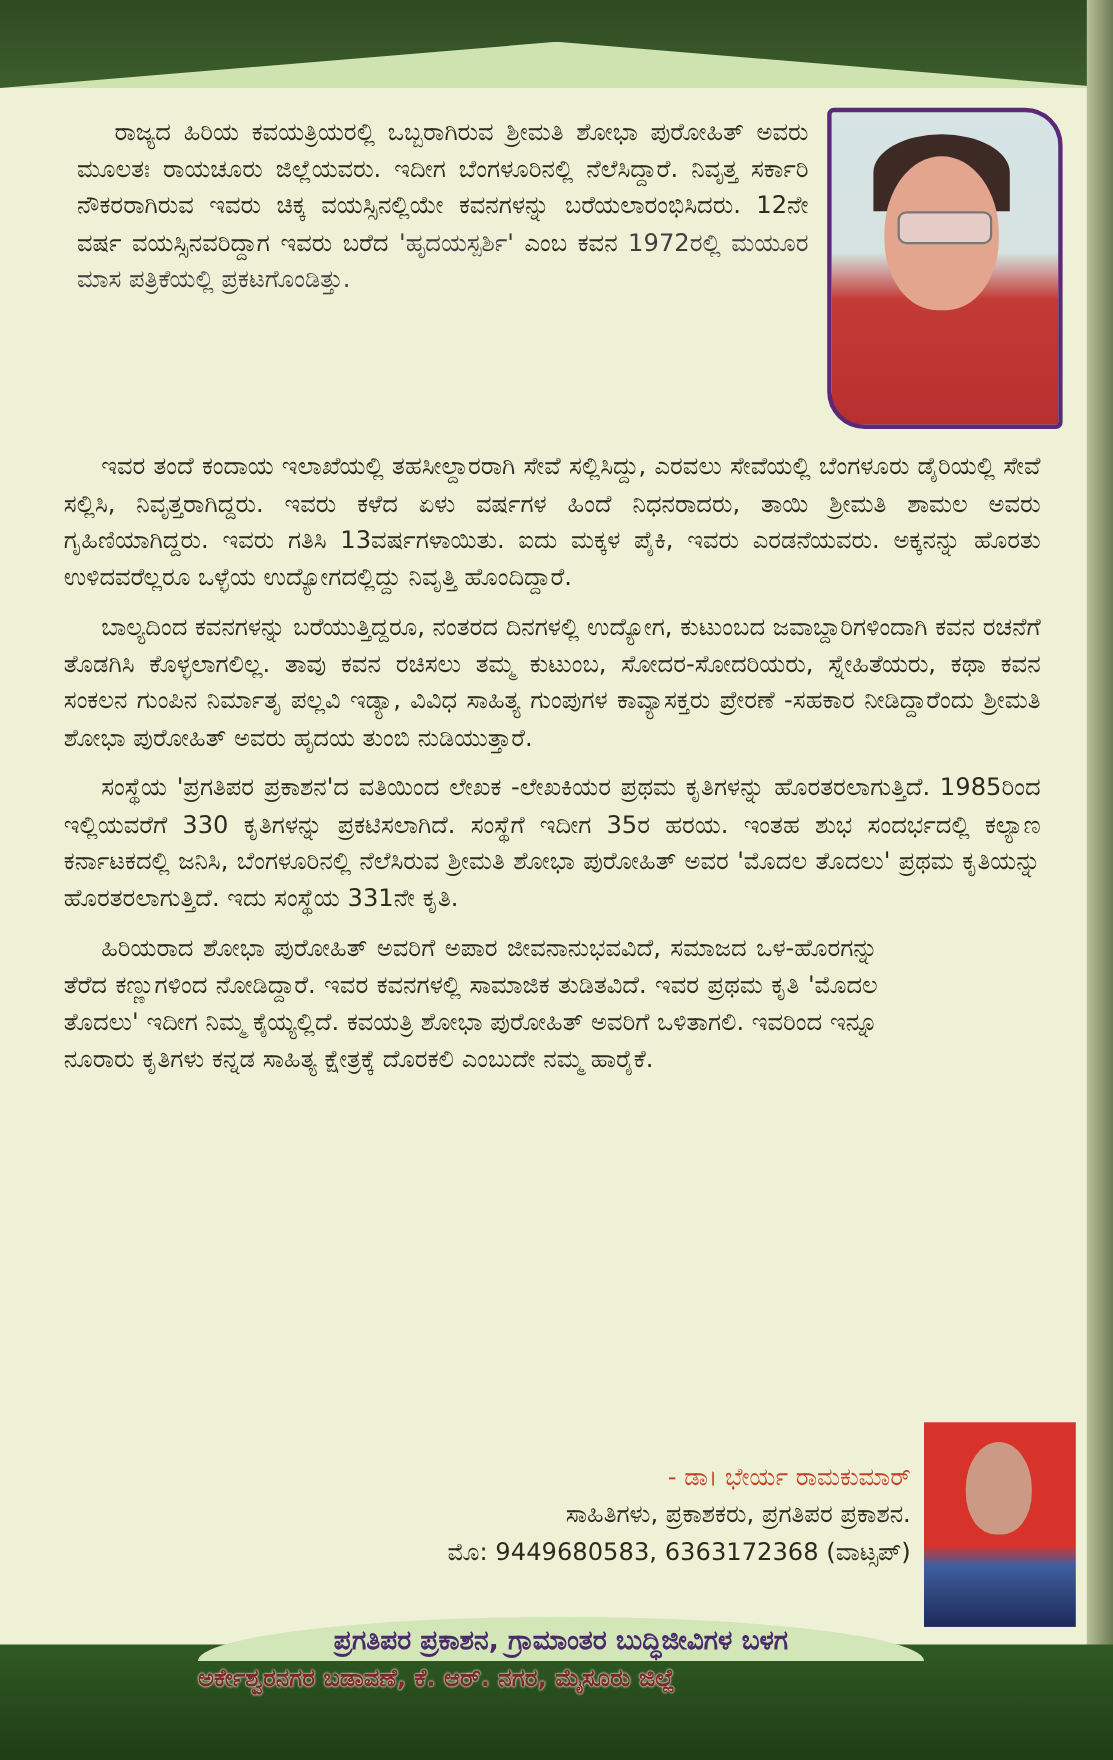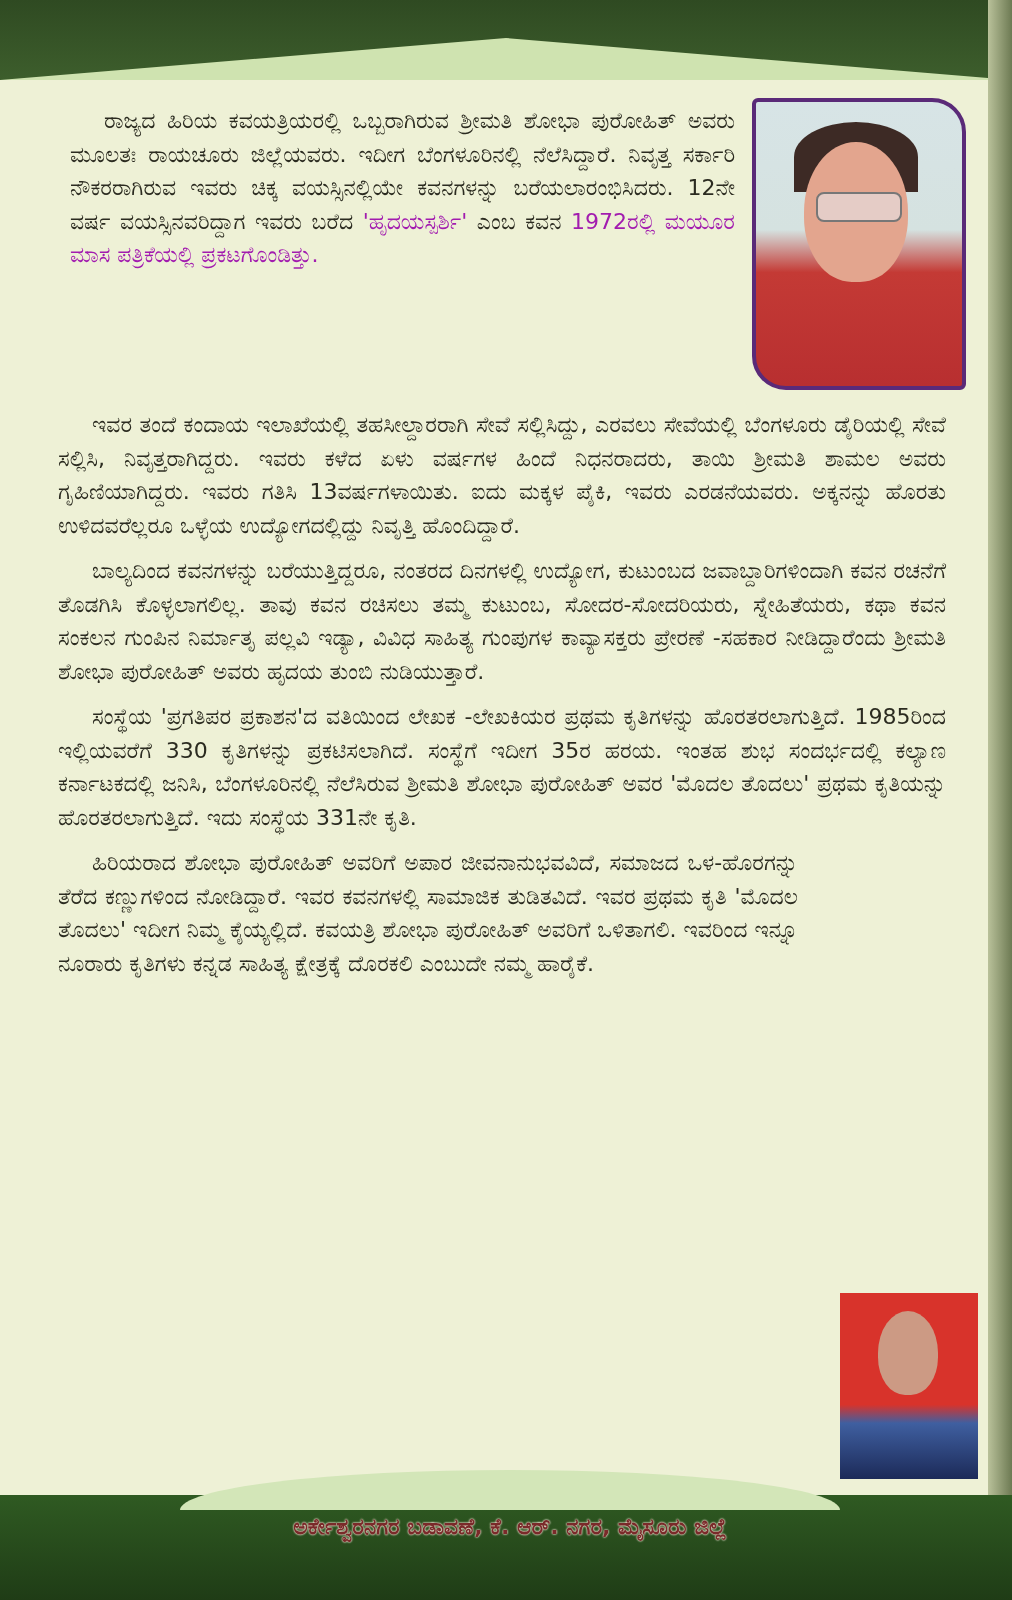--- a/index.html
+++ b/index.html
@@ -32,21 +32,21 @@
   }
   .right-edge {
     position: absolute; right: 0; top: 0; width: 24px; height: 1600px;
     background: linear-gradient(90deg, #b9c19a, #6d7a53);
   }
   .text {
     position: absolute; color: #2b2b20;
     font-size: 22px; line-height: 33.5px; text-align: justify;
   }
   .para { margin: 0 0 12px 0; text-indent: 34px; }
-  .accent { color: #a21caf; }
+  .accent { color: #404040; }
   .photo-author {
     position: absolute; left: 752px; top: 98px; width: 206px; height: 284px;
     border: 4px solid #5a2a78; border-radius: 6px 34px 6px 34px;
     background: linear-gradient(180deg, #d7e4e6 0%, #d5e2e0 45%, #c43a35 60%, #b82f30 100%);
     overflow: hidden;
   }
   .face {
     position: absolute; left: 48px; top: 40px; width: 104px; height: 140px;
     border-radius: 50% 50% 46% 46%; background: #e3a58e;
   }
@@ -70,21 +70,21 @@
   .signature {
     position: absolute; left: 400px; top: 1327px; width: 428px; text-align: right;
     font-size: 22px; line-height: 34px; color: #2b2b20;
   }
   .sig-name { color: #c2452a; }
   .footer-1 {
     position: absolute; left: 180px; top: 1477px; width: 660px; text-align: center;
     font-size: 24px; color: #4a2a6a; font-weight: bold;
   }
   .footer-2 {
-    position: absolute; left: 180px; top: 1514px; width: 660px; text-align: center;
+    position: absolute; left: 180px; top: 1514px; width: 660px; 
     font-size: 22px; color: #7a2a2a; font-weight: bold;
     text-shadow: 0 0 2px #f5e9d8, 0 0 2px #f5e9d8;
   }
 </style>
 </head>
 <body>
 
 <div class="cover">
   <div class="top-band"></div>
   <div class="top-wedge"></div>
@@ -100,21 +100,27 @@
     <p class="para"><span>ರಾಜ್ಯದ ಹಿರಿಯ ಕವಯತ್ರಿಯರಲ್ಲಿ ಒಬ್ಬರಾಗಿರುವ ಶ್ರೀಮತಿ ಶೋಭಾ ಪುರೋಹಿತ್ ಅವರು ಮೂಲತಃ ರಾಯಚೂರು ಜಿಲ್ಲೆಯವರು. ಇದೀಗ ಬೆಂಗಳೂರಿನಲ್ಲಿ ನೆಲೆಸಿದ್ದಾರೆ. ನಿವೃತ್ತ ಸರ್ಕಾರಿ ನೌಕರರಾಗಿರುವ ಇವರು ಚಿಕ್ಕ ವಯಸ್ಸಿನಲ್ಲಿಯೇ ಕವನಗಳನ್ನು ಬರೆಯಲಾರಂಭಿಸಿದರು. 12ನೇ ವರ್ಷ ವಯಸ್ಸಿನವರಿದ್ದಾಗ ಇವರು ಬರೆದ </span><span class="accent">'ಹೃದಯಸ್ಪರ್ಶಿ'</span><span> ಎಂಬ ಕವನ </span><span class="accent">1972ರಲ್ಲಿ ಮಯೂರ ಮಾಸ ಪತ್ರಿಕೆಯಲ್ಲಿ ಪ್ರಕಟಗೊಂಡಿತ್ತು.</span></p>
   </div>
 
   <div class="text" style="left:58px; top:408px; width:888px;">
     <p class="para">ಇವರ ತಂದೆ ಕಂದಾಯ ಇಲಾಖೆಯಲ್ಲಿ ತಹಸೀಲ್ದಾರರಾಗಿ ಸೇವೆ ಸಲ್ಲಿಸಿದ್ದು, ಎರವಲು ಸೇವೆಯಲ್ಲಿ ಬೆಂಗಳೂರು ಡೈರಿಯಲ್ಲಿ ಸೇವೆ ಸಲ್ಲಿಸಿ, ನಿವೃತ್ತರಾಗಿದ್ದರು. ಇವರು ಕಳೆದ ಏಳು ವರ್ಷಗಳ ಹಿಂದೆ ನಿಧನರಾದರು, ತಾಯಿ ಶ್ರೀಮತಿ ಶಾಮಲ ಅವರು ಗೃಹಿಣಿಯಾಗಿದ್ದರು. ಇವರು ಗತಿಸಿ 13ವರ್ಷಗಳಾಯಿತು. ಐದು ಮಕ್ಕಳ ಪೈಕಿ, ಇವರು ಎರಡನೆಯವರು. ಅಕ್ಕನನ್ನು ಹೊರತು ಉಳಿದವರೆಲ್ಲರೂ ಒಳ್ಳೆಯ ಉದ್ಯೋಗದಲ್ಲಿದ್ದು ನಿವೃತ್ತಿ ಹೊಂದಿದ್ದಾರೆ.</p>
     <p class="para">ಬಾಲ್ಯದಿಂದ ಕವನಗಳನ್ನು ಬರೆಯುತ್ತಿದ್ದರೂ, ನಂತರದ ದಿನಗಳಲ್ಲಿ ಉದ್ಯೋಗ, ಕುಟುಂಬದ ಜವಾಬ್ದಾರಿಗಳಿಂದಾಗಿ ಕವನ ರಚನೆಗೆ ತೊಡಗಿಸಿ ಕೊಳ್ಳಲಾಗಲಿಲ್ಲ. ತಾವು ಕವನ ರಚಿಸಲು ತಮ್ಮ ಕುಟುಂಬ, ಸೋದರ-ಸೋದರಿಯರು, ಸ್ನೇಹಿತೆಯರು, ಕಥಾ ಕವನ ಸಂಕಲನ ಗುಂಪಿನ ನಿರ್ಮಾತೃ ಪಲ್ಲವಿ ಇಡ್ಯಾ, ವಿವಿಧ ಸಾಹಿತ್ಯ ಗುಂಪುಗಳ ಕಾವ್ಯಾಸಕ್ತರು ಪ್ರೇರಣೆ -ಸಹಕಾರ ನೀಡಿದ್ದಾರೆಂದು ಶ್ರೀಮತಿ ಶೋಭಾ ಪುರೋಹಿತ್ ಅವರು ಹೃದಯ ತುಂಬಿ ನುಡಿಯುತ್ತಾರೆ.</p>
     <p class="para">ಸಂಸ್ಥೆಯ 'ಪ್ರಗತಿಪರ ಪ್ರಕಾಶನ'ದ ವತಿಯಿಂದ ಲೇಖಕ -ಲೇಖಕಿಯರ ಪ್ರಥಮ ಕೃತಿಗಳನ್ನು ಹೊರತರಲಾಗುತ್ತಿದೆ. 1985ರಿಂದ ಇಲ್ಲಿಯವರೆಗೆ 330 ಕೃತಿಗಳನ್ನು ಪ್ರಕಟಿಸಲಾಗಿದೆ. ಸಂಸ್ಥೆಗೆ ಇದೀಗ 35ರ ಹರಯ. ಇಂತಹ ಶುಭ ಸಂದರ್ಭದಲ್ಲಿ ಕಲ್ಯಾಣ ಕರ್ನಾಟಕದಲ್ಲಿ ಜನಿಸಿ, ಬೆಂಗಳೂರಿನಲ್ಲಿ ನೆಲೆಸಿರುವ ಶ್ರೀಮತಿ ಶೋಭಾ ಪುರೋಹಿತ್ ಅವರ 'ಮೊದಲ ತೊದಲು' ಪ್ರಥಮ ಕೃತಿಯನ್ನು ಹೊರತರಲಾಗುತ್ತಿದೆ. ಇದು ಸಂಸ್ಥೆಯ 331ನೇ ಕೃತಿ.</p>
     <p class="para" style="width:740px;">ಹಿರಿಯರಾದ ಶೋಭಾ ಪುರೋಹಿತ್ ಅವರಿಗೆ ಅಪಾರ ಜೀವನಾನುಭವವಿದೆ, ಸಮಾಜದ ಒಳ-ಹೊರಗನ್ನು ತೆರೆದ ಕಣ್ಣುಗಳಿಂದ ನೋಡಿದ್ದಾರೆ. ಇವರ ಕವನಗಳಲ್ಲಿ ಸಾಮಾಜಿಕ ತುಡಿತವಿದೆ. ಇವರ ಪ್ರಥಮ ಕೃತಿ 'ಮೊದಲ ತೊದಲು' ಇದೀಗ ನಿಮ್ಮ ಕೈಯ್ಯಲ್ಲಿದೆ. ಕವಯತ್ರಿ ಶೋಭಾ ಪುರೋಹಿತ್ ಅವರಿಗೆ ಒಳಿತಾಗಲಿ. ಇವರಿಂದ ಇನ್ನೂ ನೂರಾರು ಕೃತಿಗಳು ಕನ್ನಡ ಸಾಹಿತ್ಯ ಕ್ಷೇತ್ರಕ್ಕೆ ದೊರಕಲಿ ಎಂಬುದೇ ನಮ್ಮ ಹಾರೈಕೆ.</p>
   </div>
 
+  <div class="signature">
+    <div class="sig-name">- ಡಾ। ಭೇರ್ಯ ರಾಮಕುಮಾರ್</div>
+    <div>ಸಾಹಿತಿಗಳು, ಪ್ರಕಾಶಕರು, ಪ್ರಗತಿಪರ ಪ್ರಕಾಶನ.</div>
+    <div>ಮೊ: 9449680583, 6363172368 (ವಾಟ್ಸಪ್)</div>
+  </div>
 
   <div class="photo-publisher" title="Portrait of Dr. Bheirya Ramakumar">
     <div class="pub-face"></div>
   </div>
 
   <div class="bottom-band"></div>
   <div class="light-swell"></div>
+  <div class="footer-1">ಪ್ರಗತಿಪರ ಪ್ರಕಾಶನ, ಗ್ರಾಮಾಂತರ ಬುದ್ಧಿಜೀವಿಗಳ ಬಳಗ</div>
   <div class="footer-2">ಅರ್ಕೇಶ್ವರನಗರ ಬಡಾವಣೆ, ಕೆ. ಆರ್. ನಗರ, ಮೈಸೂರು ಜಿಲ್ಲೆ</div>
 </div>
 
 </body></html>

